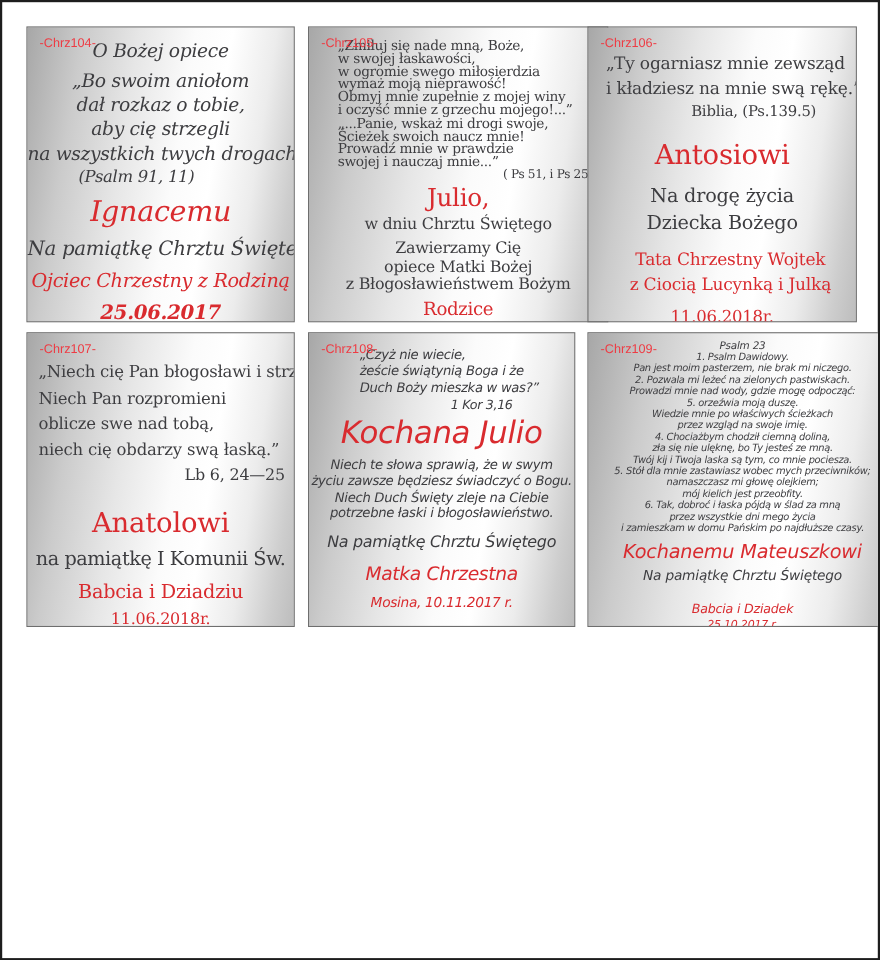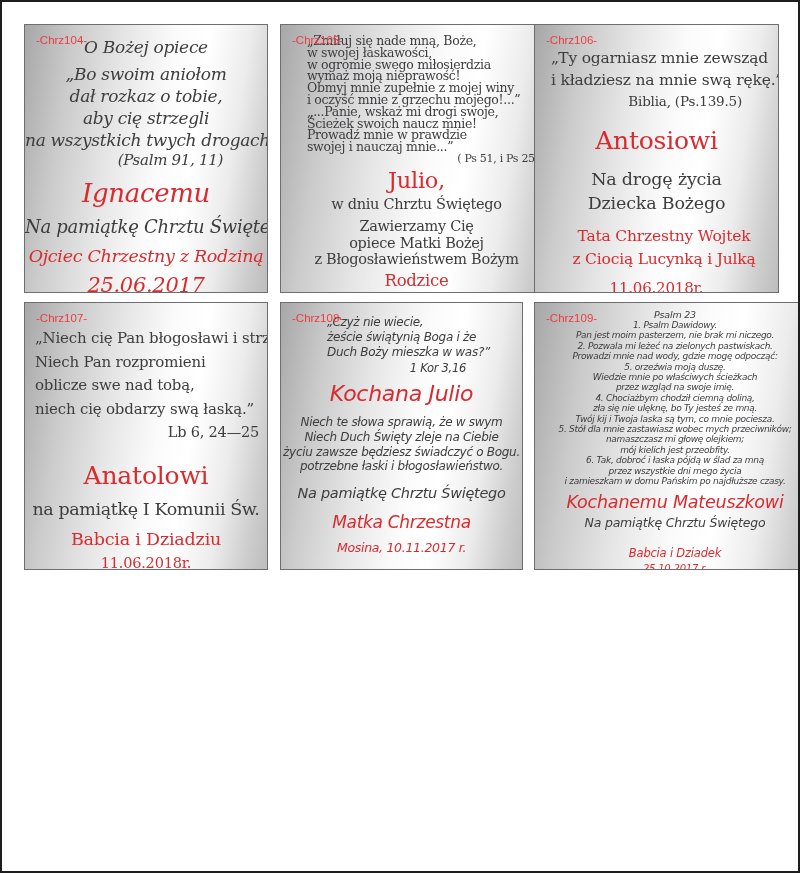--- a/index.html
+++ b/index.html
@@ -43,25 +43,25 @@
     letter-spacing:0;z-index:2;
   }
   .lines{position:relative;height:100%;box-sizing:border-box;}
   .line{text-align:center;color:var(--dark);white-space:nowrap;}
   .line.name,.line.signature,.line.date{color:var(--red);}
 
   
   #card104 .lines{font-family:"DejaVu Serif",serif;font-style:italic;letter-spacing:-0.3px;padding-top:12px;}
   #card104 .title{font-size:17px;line-height:20px;}
   #card104 .quote{font-size:17px;line-height:22px;}
-  #card104 .ref{font-size:15px;line-height:19px;text-align:right;padding-right:44px;}
+  #card104 .ref{font-size:15px;line-height:19px;padding-right:44px;}
   #card104 .name{font-size:26px;line-height:30px;}
   #card104 .dedication{font-size:18px;line-height:23px;}
   #card104 .signature{font-size:17.5px;line-height:23px;}
-  #card104 .date{font-size:21px;line-height:22px;}
+  #card104 .date{font-size:18px;line-height:22px;font-weight:bold;}
   #card104 .line:nth-child(2){margin-top:6px;}
   #card104 .line:nth-child(7){margin-top:8px;}
   #card104 .line:nth-child(8){margin-top:7px;}
   #card104 .line:nth-child(9){margin-top:7px;}
   #card104 .line:nth-child(10){margin-top:6px;}
 
   
   #card105 .lines{font-family:"DejaVu Serif",serif;letter-spacing:-0.3px;padding-top:6px;}
   #card105 .quote{font-size:12.5px;line-height:11.8px;text-align:left;padding-left:26px;}
   #card105 .ref{font-size:11px;line-height:12px;text-align:right;padding-right:10px;}
@@ -105,21 +105,21 @@
   #card107 .line:nth-child(5){margin-top:2px;}
   #card107 .line:nth-child(6){margin-top:20px;}
   #card107 .line:nth-child(7){margin-top:6px;}
   #card107 .line:nth-child(8){margin-top:7px;}
   #card107 .line:nth-child(9){margin-top:4px;}
 
   
   #card108 .lines{font-family:"DejaVu Sans",sans-serif;font-style:italic;letter-spacing:-0.3px;padding-top:6px;}
   #card108 .quote{font-size:12px;line-height:15px;text-align:left;padding-left:46px;}
   #card108 .ref{font-size:11.5px;line-height:14px;text-align:right;padding-right:56px;}
-  #card108 .name{font-size:22px;line-height:26px;}
+  #card108 .name{font-size:28px;line-height:26px;}
   #card108 .wish{font-size:12px;line-height:14.8px;}
   #card108 .dedication{font-size:14.5px;line-height:18px;}
   #card108 .signature{font-size:17px;line-height:20px;}
   #card108 .date{font-size:12.5px;line-height:15px;}
   #card108 .line:nth-child(1){margin-top:6px;}
   #card108 .line:nth-child(4){margin-top:1px;}
   #card108 .line:nth-child(5){margin-top:6px;}
   #card108 .line:nth-child(6){margin-top:8px;}
   #card108 .line:nth-child(10){margin-top:10px;}
   #card108 .line:nth-child(11){margin-top:10px;}
@@ -215,22 +215,22 @@
 
   <section class="card" id="card108">
     <div class="code">-Chrz108-</div>
     <div class="lines">
         <div class="line quote">„Czyż nie wiecie,</div>
         <div class="line quote">żeście świątynią Boga i że</div>
         <div class="line quote">Duch Boży mieszka w was?”</div>
         <div class="line ref">1 Kor 3,16</div>
         <div class="line name">Kochana Julio</div>
         <div class="line wish">Niech te słowa sprawią, że w swym</div>
+        <div class="line wish">życiu zawsze będziesz świadczyć o Bogu.</div>
         <div class="line wish">Niech Duch Święty zleje na Ciebie</div>
-        <div class="line wish">życiu zawsze będziesz świadczyć o Bogu.</div>
         <div class="line wish">potrzebne łaski i błogosławieństwo.</div>
         <div class="line dedication">Na pamiątkę Chrztu Świętego</div>
         <div class="line signature">Matka Chrzestna</div>
         <div class="line date">Mosina, 10.11.2017 r.</div>
       </div>
   </section>
 
   <section class="card" id="card109">
     <div class="code">-Chrz109-</div>
     <div class="lines">

